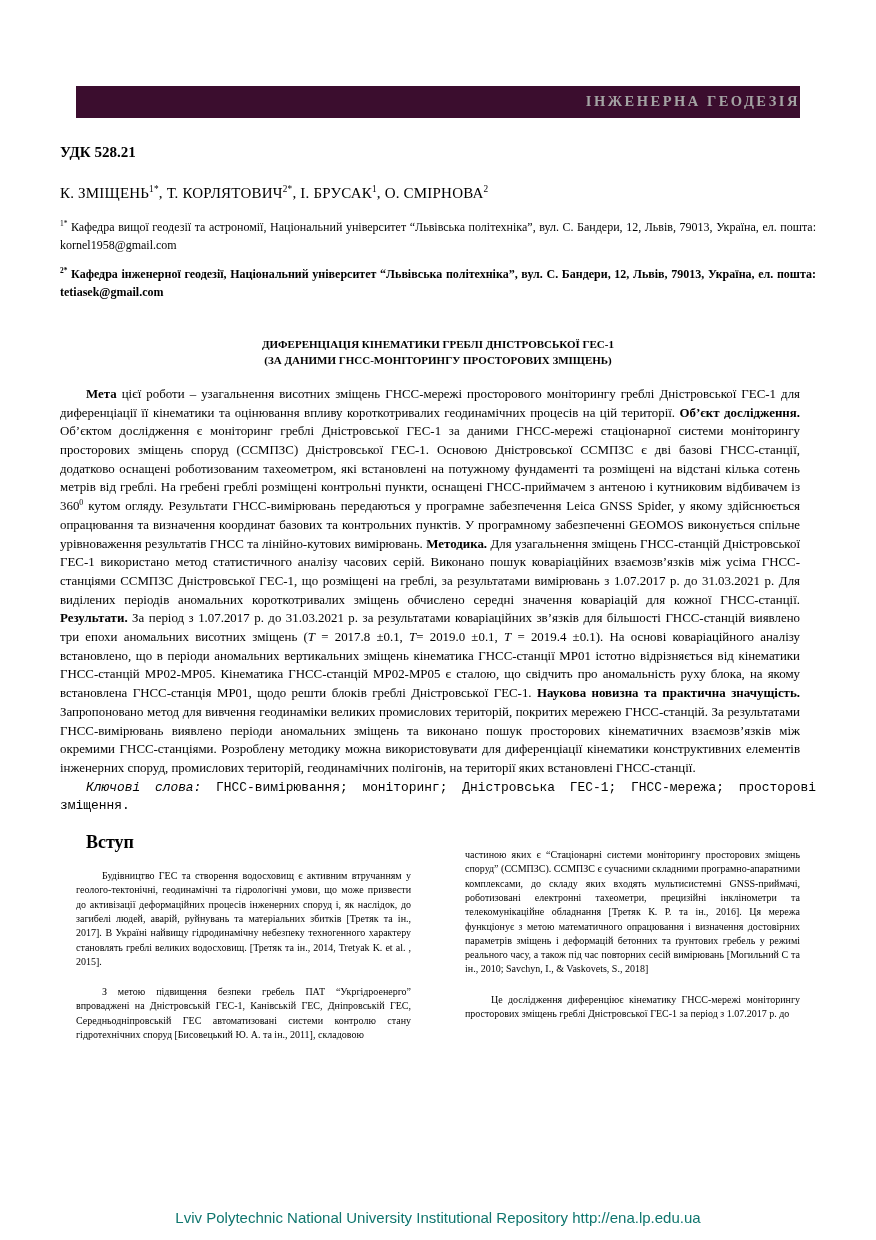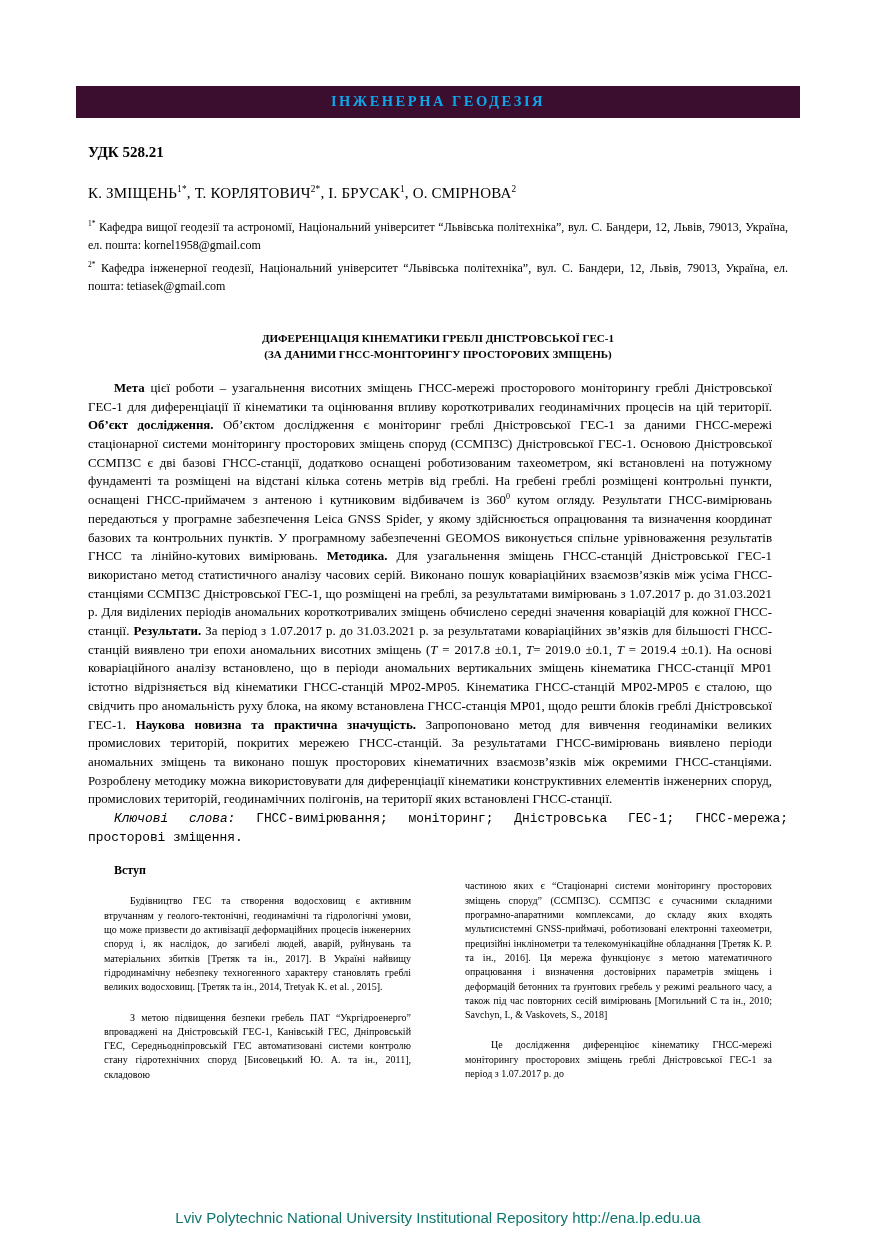--- a/index.html
+++ b/index.html
@@ -9,46 +9,46 @@
     height: 1240px;
     margin: 0 auto;
     background: #ffffff;
     font-family: "Liberation Serif", serif;
     color: #000;
     overflow: hidden;
   }
   .banner {
     margin: 86px 76px 0 76px;
     background: #3B0D2E;
-    color: #0ea5e9;
-    text-align: center;
+    color: #a3a3a3;
+    text-align: right;
     font-weight: bold;
     font-size: 14.5px;
     letter-spacing: 2.5px;
     padding: 7px 0 8px 0;
   }
-  .content { padding: 0 88px; }
+  .content { padding: 0 60px; }
   .udc {
     margin: 26px 0 0 0;
     font-weight: bold;
     font-size: 15px;
   }
   .authors {
     margin: 24px 0 0 0;
     font-size: 15px;
     letter-spacing: 0.2px;
   }
   sup { font-size: 0.62em; line-height: 0; }
   .affil {
     margin: 16px 0 0 0;
     font-size: 12px;
     line-height: 1.5;
     text-align: justify;
   }
-  .affil + .affil { margin-top: 5px; }
+  .affil + .affil { margin-top: 11px; font-weight: bold; }
   .title {
     margin: 36px 0 0 0;
     text-align: center;
     font-size: 11px;
     font-weight: bold;
     line-height: 1.45;
   }
   .abstract {
     margin: 16px 16px 0 0;
     text-align: justify;
@@ -66,21 +66,21 @@
   }
   .columns {
     display: flex;
     gap: 22px;
     margin-top: 16px;
   }
   .col { flex: 1; min-width: 0; }
   .col-heading {
     margin: 0 0 5px 0;
     font-weight: bold;
-    font-size: 12px;
+    font-size: 18px;
     text-indent: 26px;
   }
   .col-para {
     margin: 16px;
     text-align: justify;
     font-size: 10px;
     line-height: 1.43;
   }
   .indent { text-indent: 26px; }
   .footer {

